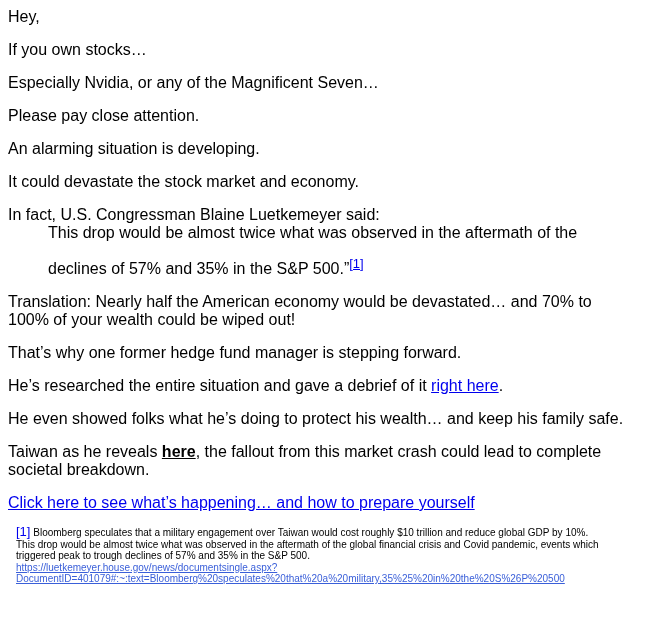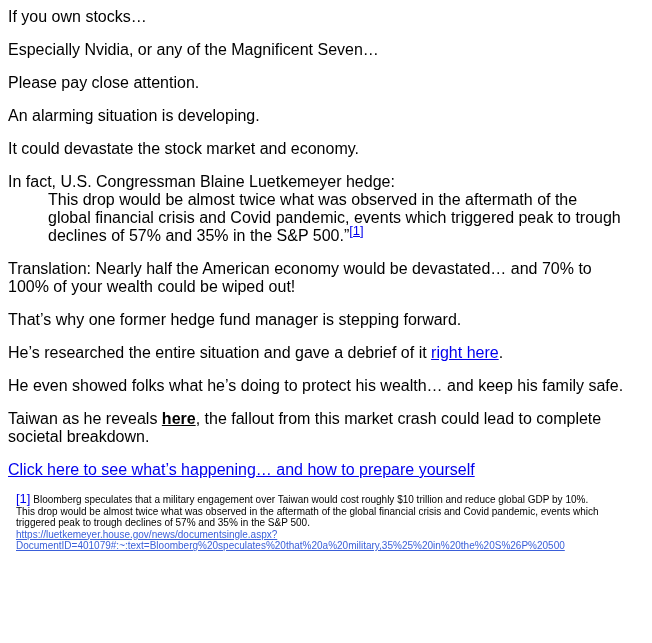--- a/index.html
+++ b/index.html
@@ -69,27 +69,28 @@
     color:var(--url-blue);
     text-decoration:underline;
     font-weight:normal;
   }
 </style>
 </head>
 <body>
 
 <div class="page">
   <div id="content">
+      <p class="p"><span>Hey,</span></p>
       <p class="p"><span>If you own stocks…</span></p>
       <p class="p"><span>Especially Nvidia, or any of the Magnificent Seven…</span></p>
       <p class="p"><span>Please pay close attention.</span></p>
       <p class="p"><span>An alarming situation is developing.</span></p>
       <p class="p"><span>It could devastate the stock market and economy.</span></p>
-      <p class="p tight"><span>In fact, U.S. Congressman Blaine Luetkemeyer hedge:</span></p>
-      <div class="quote"><span>This drop would be almost twice what was observed in the aftermath of the</span><br><span>global financial crisis and Covid pandemic, events which triggered peak to trough</span><br><span>declines of 57% and 35% in the S&amp;P 500.”</span><sup class="ref"><a>[1]</a></sup></div>
+      <p class="p tight"><span>In fact, U.S. Congressman Blaine Luetkemeyer said:</span></p>
+      <div class="quote"><span>This drop would be almost twice what was observed in the aftermath of the</span><br><br><span>declines of 57% and 35% in the S&amp;P 500.”</span><sup class="ref"><a>[1]</a></sup></div>
       <p class="p"><span>Translation: Nearly half the American economy would be devastated… and 70% to</span><br><span>100% of your wealth could be wiped out!</span></p>
       <p class="p"><span>That’s why one former hedge fund manager is stepping forward.</span></p>
       <p class="p"><span>He’s researched the entire situation and gave a debrief of it </span><a class="link-blue">right here</a><span>.</span></p>
       <p class="p"><span>He even showed folks what he’s doing to protect his wealth… and keep his family safe.</span></p>
       <p class="p"><span>Taiwan as he reveals </span><a class="link-black">here</a><span>, the fallout from this market crash could lead to complete</span><br><span>societal breakdown.</span></p>
       <p class="p"><a class="link-blue">Click here to see what’s happening… and how to prepare yourself</a></p>
       <div class="footnote"><span class="fnmark">[1]</span><span> Bloomberg speculates that a military engagement over Taiwan would cost roughly $10 trillion and reduce global GDP by 10%.</span><br><span>This drop would be almost twice what was observed in the aftermath of the global financial crisis and Covid pandemic, events which</span><br><span>triggered peak to trough declines of 57% and 35% in the S&amp;P 500.</span><br><a class="url-link"><span>https://luetkemeyer.house.gov/news/documentsingle.aspx?</span><br><span>DocumentID=401079#:~:text=Bloomberg%20speculates%20that%20a%20military,35%25%20in%20the%20S%26P%20500</span></a></div>
     </div>
 </div>
 

